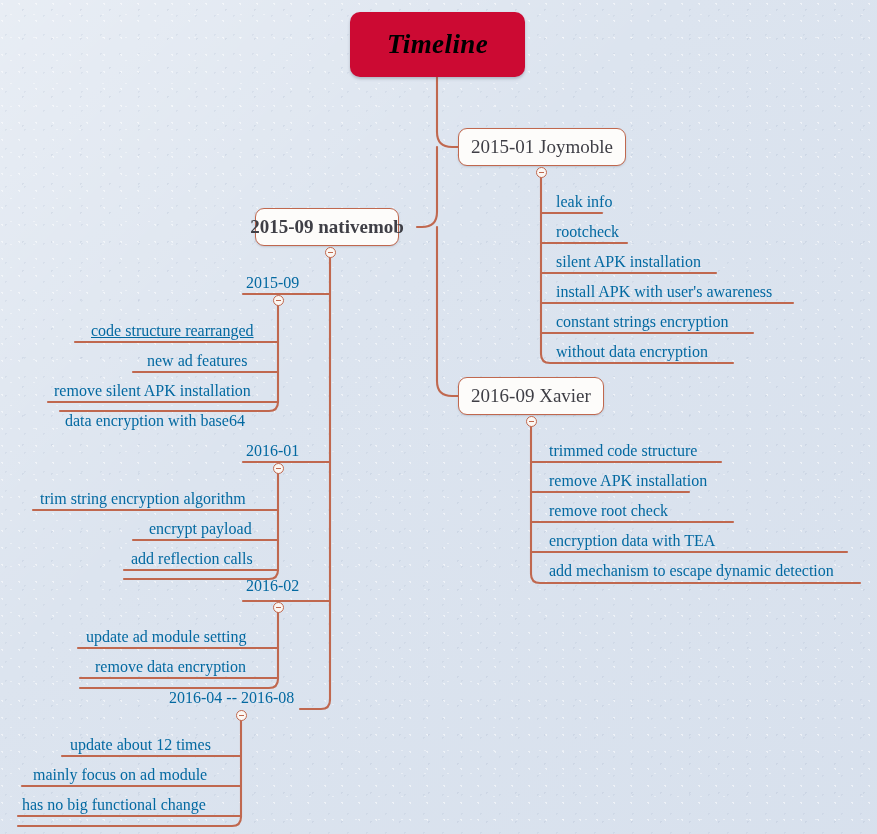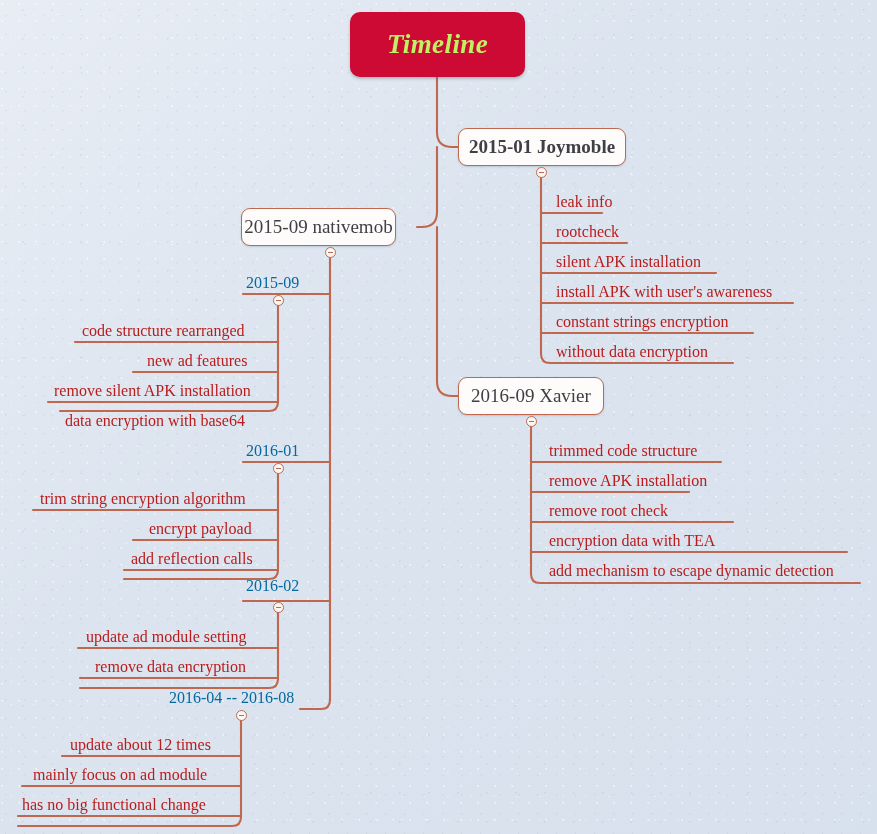--- a/index.html
+++ b/index.html
@@ -47,21 +47,21 @@
     height: 65px;
     background: #cc0a33;
     border-radius: 10px;
     box-shadow: 0 2px 3px rgba(70,80,100,0.30);
     display: flex;
     align-items: center;
     justify-content: center;
     cursor: pointer;
   }
   .root-label {
-    color: #bef264;
+    color: #000000;
     font-size: 27px;
     font-weight: bold;
     font-style: italic;
     letter-spacing: 0.4px;
   }
 
   
   .node-box {
     position: absolute;
     background: #fdfcfa;
@@ -78,21 +78,21 @@
   .node-box span {
     color: #3f3f46;
     font-size: 19px;
     white-space: nowrap;
   }
 
   
   .uline {
     position: absolute;
     white-space: nowrap;
-    color: #b91c1c;
+    color: #0369a1;
     font-size: 16px;
     line-height: 1;
     cursor: pointer;
   }
   .uline.date {
     font-size: 16px;
     color: #0369a1;
   }
 
   
@@ -172,25 +172,25 @@
     <path d="M241,756 L62,756"></path>
     <path d="M241,786 L22,786"></path>
     <path d="M241,816 L18,816"></path>
   </g>
 </svg>
 
 <div class="root-node">
   <div class="root-label">Timeline</div>
 </div>
 
-<div class="node-box" style="left:458px; top:128px; width:168px; height:38px;font-weight:bold;">
+<div class="node-box" style="left:458px; top:128px; width:168px; height:38px;">
   <span>2015-01 Joymoble</span>
 </div>
 
-<div class="node-box" style="left:241px; top:208px; width:155px; height:38px;">
+<div class="node-box" style="left:255px; top:208px; width:144px; height:38px;font-weight:bold;">
   <span>2015-09 nativemob</span>
 </div>
 
 <div class="node-box" style="left:458px; top:377px; width:146px; height:38px;font-family:Liberation Serif, serif;">
   <span>2016-09 Xavier</span>
 </div>
 
 <div class="toggle" style="left:536px; top:167px;"></div>
 <div class="toggle" style="left:526px; top:416px;"></div>
 <div class="toggle" style="left:325px; top:247px;"></div>
@@ -210,21 +210,21 @@
 <div class="uline" style="left:549px; top:473px;">remove APK installation</div>
 <div class="uline" style="left:549px; top:503px;">remove root check</div>
 <div class="uline" style="left:549px; top:533px;">encryption data with TEA</div>
 <div class="uline" style="left:549px; top:563px;">add mechanism to escape dynamic detection</div>
 
 <div class="uline date" style="left:246px; top:275px;">2015-09</div>
 <div class="uline date" style="left:246px; top:443px;">2016-01</div>
 <div class="uline date" style="left:246px; top:578px;">2016-02</div>
 <div class="uline date" style="left:169px; top:690px;">2016-04 -- 2016-08</div>
 
-<div class="uline" style="left:82px; top:323px;">code structure rearranged</div>
+<div class="uline" style="left:91px; top:323px;text-decoration:underline;">code structure rearranged</div>
 <div class="uline" style="left:147px; top:353px;">new ad features</div>
 <div class="uline" style="left:54px; top:383px;">remove silent APK installation</div>
 <div class="uline" style="left:65px; top:413px;">data encryption with base64</div>
 
 <div class="uline" style="left:40px; top:491px;">trim string encryption algorithm</div>
 <div class="uline" style="left:149px; top:521px;">encrypt payload</div>
 <div class="uline" style="left:131px; top:551px;text-align:center;">add reflection calls</div>
 
 <div class="uline" style="left:86px; top:629px;">update ad module setting</div>
 <div class="uline" style="left:95px; top:659px;">remove data encryption</div>

